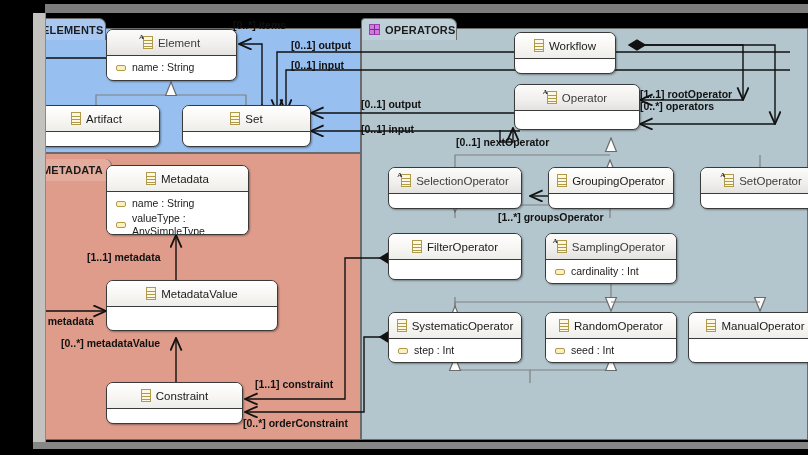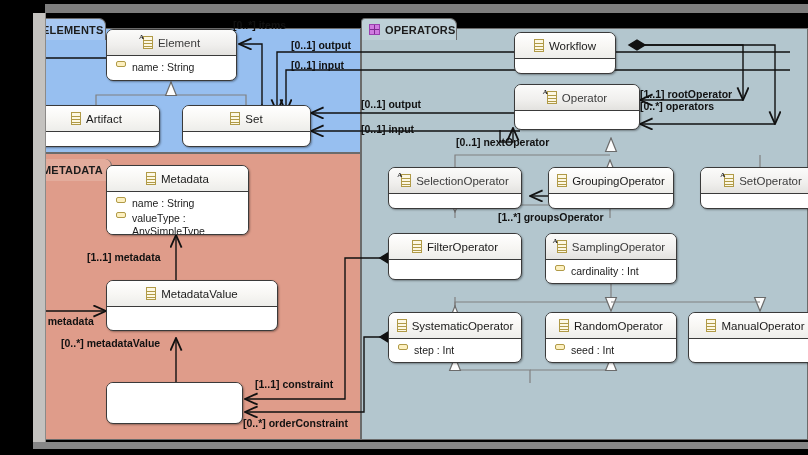--- a/index.html
+++ b/index.html
@@ -31,21 +31,21 @@
   
   .cls{position:absolute;box-sizing:border-box;border:1px solid #3a3a3a;border-radius:7px;
        background:#fff;overflow:hidden;box-shadow:1px 1px 2px rgba(0,0,0,.35);}
   .cls .hdr{box-sizing:border-box;display:flex;align-items:center;justify-content:center;
             gap:5px;height:26px;border-bottom:1px solid #3a3a3a;
             background:linear-gradient(to bottom,#ffffff 0%,#f7f6f3 55%,#ededea 100%);
             font-size:11.5px;color:#1a1a1a;position:relative;}
   .cls.abstract .hdr{background:linear-gradient(to bottom,#fbfbfa 0%,#f0efed 60%,#e3e2df 100%);
                      color:#3b3b3b;}
   .cls .body{box-sizing:border-box;padding:4px 0 3px 0;background:#fff;}
-  .attr{display:flex;align-items:flex-start;gap:6px;padding:1px 6px 1px 9px;font-size:10.5px;
+  .attr{display:flex;align-items:center;gap:6px;padding:1px 6px 1px 9px;font-size:10.5px;
         color:#1a1a1a;line-height:13px;}
   .attr .txt{white-space:pre-line;}
 
   
   .cglyph{width:10px;height:13px;flex:0 0 10px;position:relative;
           background:#fdf8e3;border:1px solid #b09a47;box-sizing:border-box;}
   .cglyph i{position:absolute;left:0;width:100%;height:1px;background:#b09a47;display:block;}
   .cglyph i:nth-child(1){top:3px;} .cglyph i:nth-child(2){top:6px;} .cglyph i:nth-child(3){top:9px;}
   .abs-mark{position:absolute;font-size:7px;line-height:7px;color:#222;font-weight:bold;
             font-family:"Liberation Serif",serif;}
@@ -217,20 +217,28 @@
       <span class="cglyph">
           <i></i>
           <i></i>
           <i></i>
         </span>
       <span>MetadataValue</span>
     </div>
   </div>
 
   <div class="cls" style="left:106px;top:382px;width:137px;height:42px;">
+    <div class="hdr">
+      <span class="cglyph">
+          <i></i>
+          <i></i>
+          <i></i>
+        </span>
+      <span>Constraint</span>
+    </div>
     <div class="body"></div>
   </div>
 
   <div class="cls" style="left:514px;top:32px;width:102px;height:42px;">
     <div class="hdr">
       <span class="cglyph">
           <i></i>
           <i></i>
           <i></i>
         </span>

